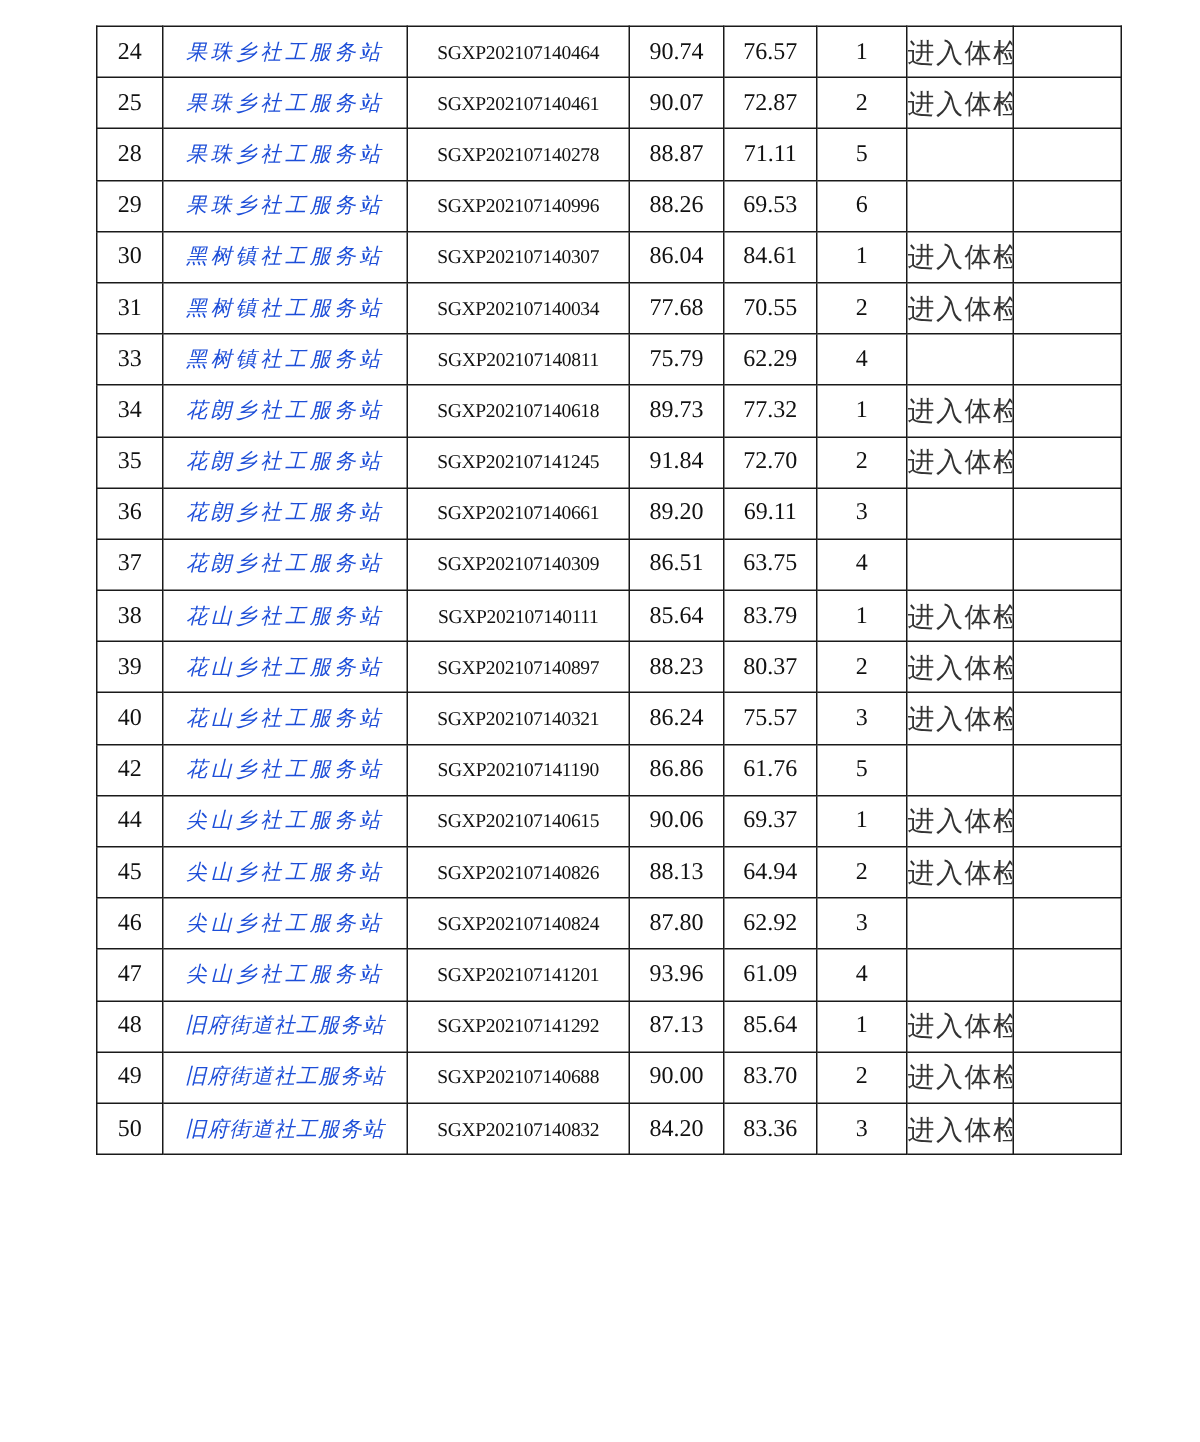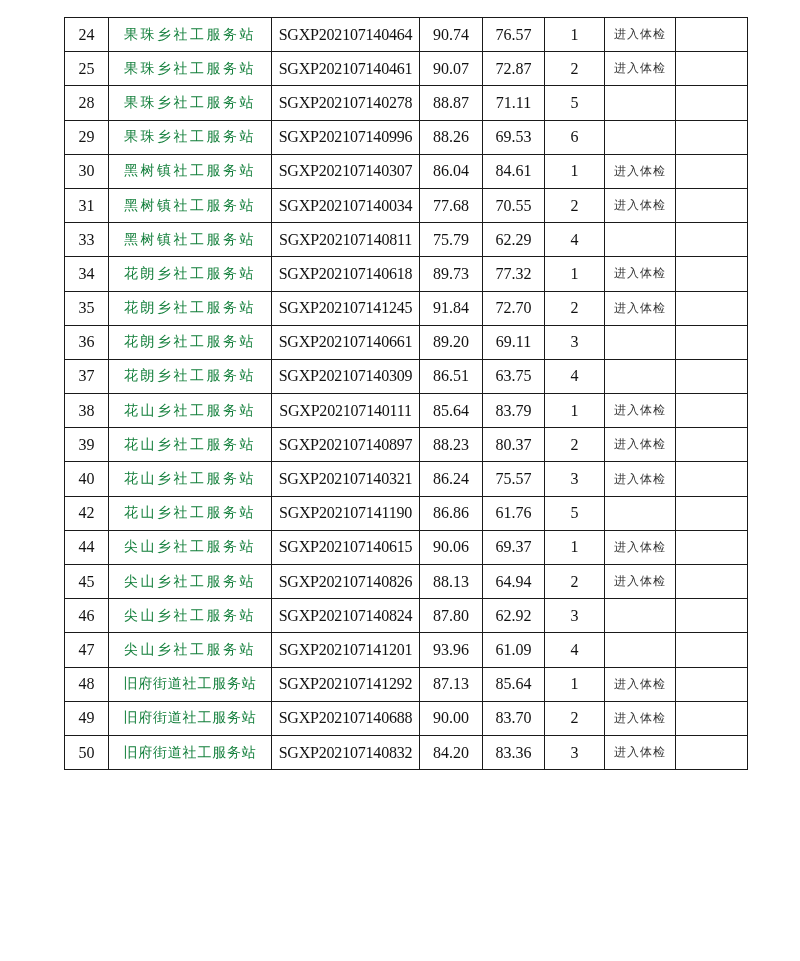--- a/index.html
+++ b/index.html
@@ -28,31 +28,32 @@
     padding: 0;
     text-align: center;
     vertical-align: middle;
     white-space: nowrap;
     overflow: hidden;
   }
   .col-no, .col-id, .col-s1, .col-s2, .col-rank {
     font-family: "Liberation Serif", "DejaVu Serif", serif;
     font-size: 16px;
   }
-  .col-id { font-size: 16px; letter-spacing: -0.2px; }
+  .col-id { font-size: 13px; letter-spacing: -0.2px; }
   .col-unit {
     font-family: "DejaVu Sans", sans-serif;
     font-size: 14px;
-    color: #15803d;
+    color: #1d4ed8;
     letter-spacing: 2.5px;
+    font-style: italic;
   }
   .col-unit.long { letter-spacing: 0.8px; }
   .col-result, .col-note {
     font-family: "DejaVu Sans", sans-serif;
-    font-size: 12px;
+    font-size: 18px;
     color: #333;
     letter-spacing: 1px;
   }
   .col-result { text-align: left; padding-left: 3px; }
 </style>
 </head>
 <body>
 
 <table class="results-table">
   <colgroup>

